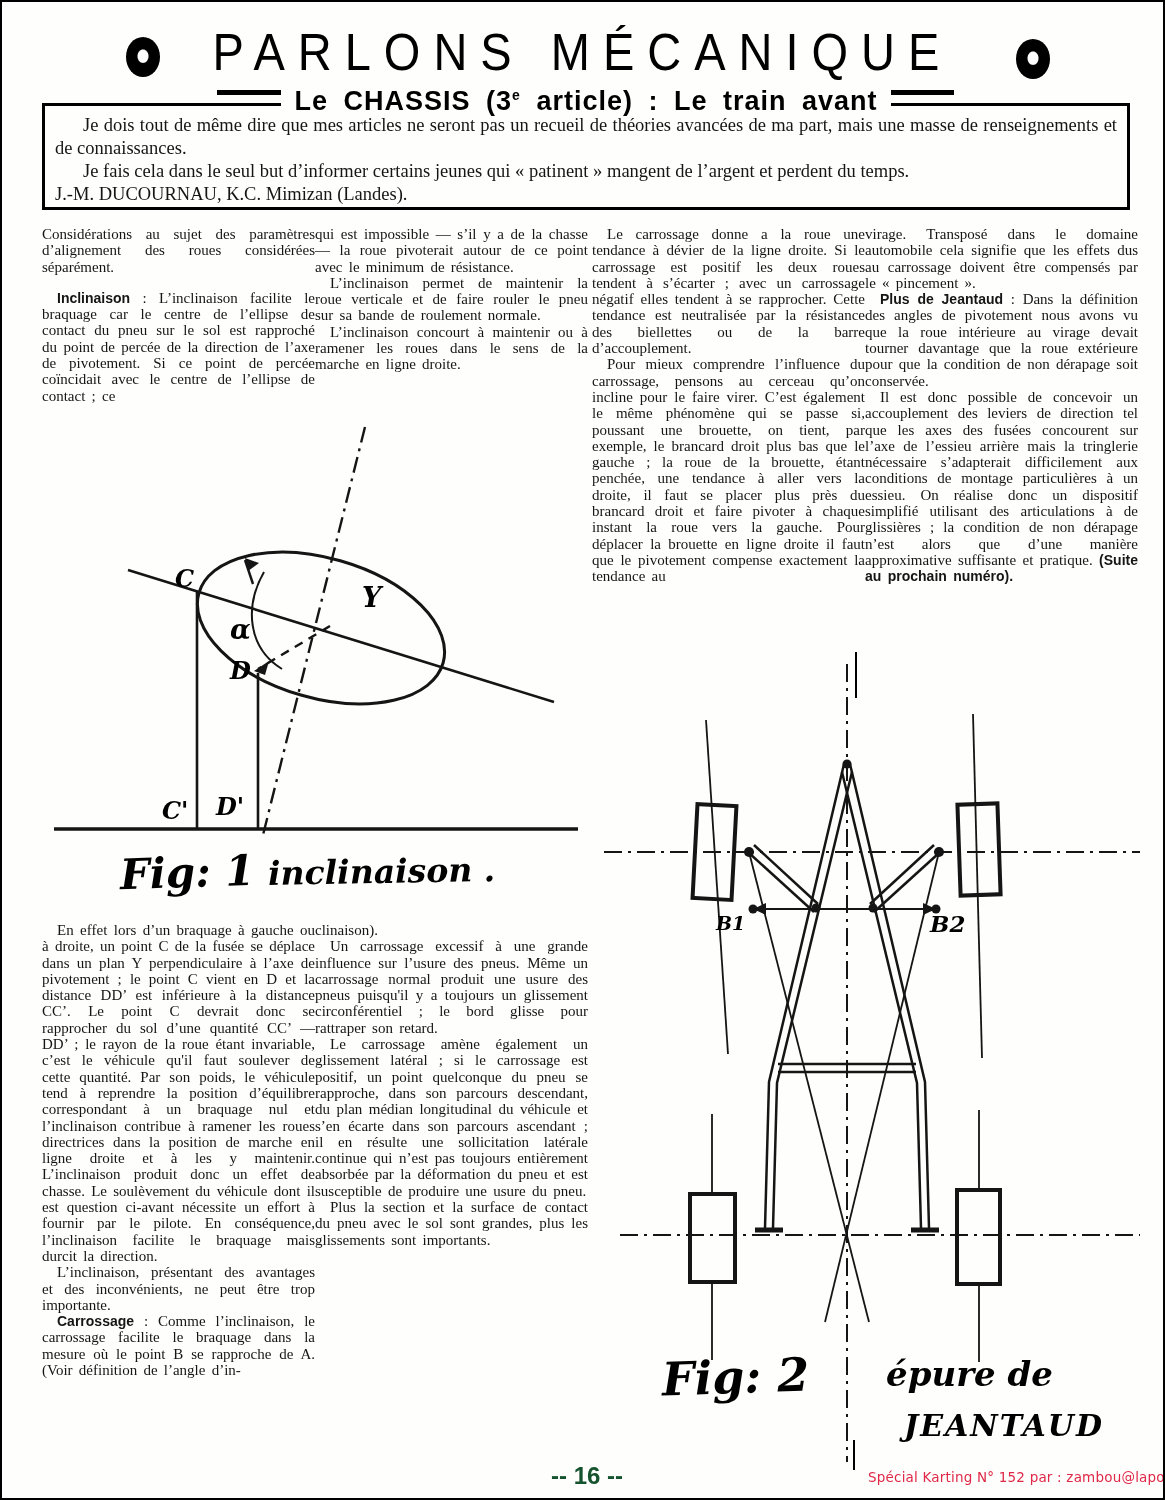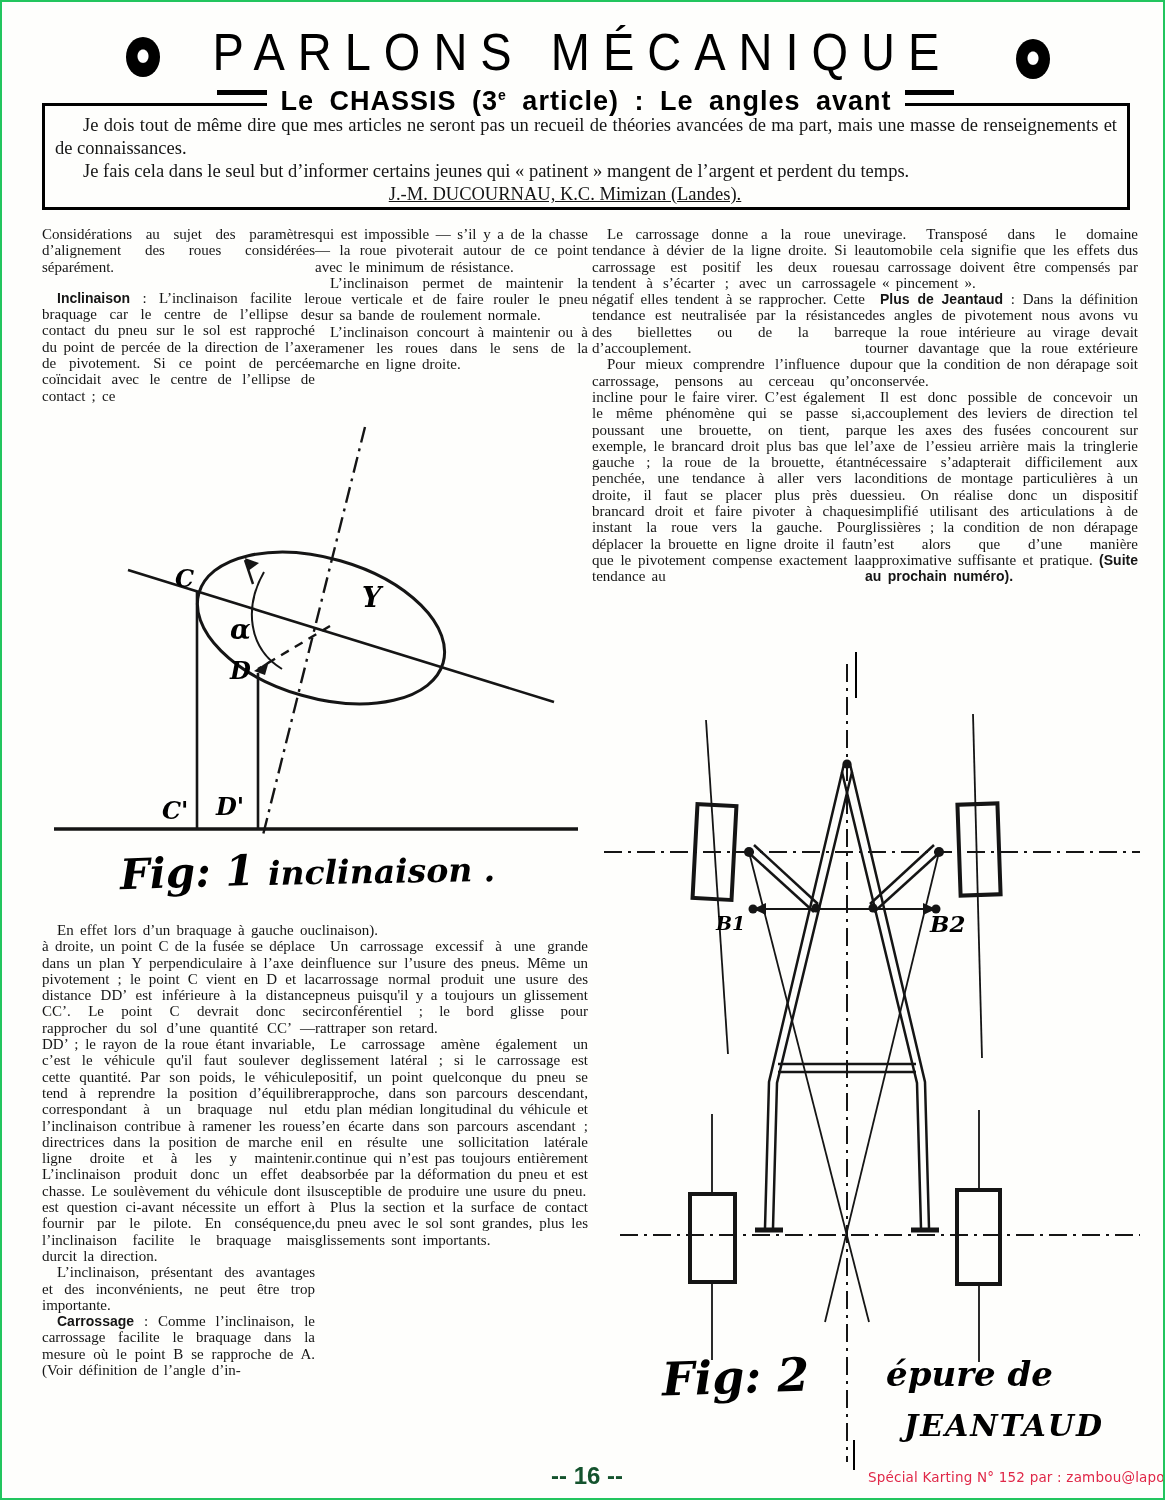--- a/index.html
+++ b/index.html
@@ -1,35 +1,35 @@
 <!DOCTYPE html>
 <html><head>
 <meta charset="utf-8">
 <style>
   html,body{margin:0;padding:0;background:#777;}
   .page{position:relative;width:1165px;height:1500px;margin:0 auto;background:#fefefc;
-        border:2px solid #22c55e;box-sizing:border-box;overflow:hidden;
+        border:2px solid #000000;box-sizing:border-box;overflow:hidden;
         font-family:"Liberation Serif",serif;color:#151515;}
   
   .donut{position:absolute;width:34px;height:40px;border-radius:50%;
          background:radial-gradient(ellipse at 50% 48%, #fff 0 5px, #000 6px 100%);}
   .main-title{position:absolute;left:0;top:22px;width:100%;text-align:center;
         font-family:"Liberation Sans",sans-serif;font-weight:400;font-size:47px;
         letter-spacing:13px;transform:scaleY(1.12);white-space:nowrap;color:#000;}
   .title-rule{position:absolute;left:215px;top:88px;width:737px;height:5px;background:#000;}
   .intro-box{position:absolute;left:40px;top:101px;width:1088px;height:107px;
         border:3px solid #000;box-sizing:border-box;}
   .subtitle{position:absolute;left:0;top:-20px;width:100%;text-align:center;}
   .subtitle span.inner{background:#fefefc;padding:0 14px;
         font-family:"Liberation Sans",sans-serif;font-weight:bold;font-size:27px;
         letter-spacing:1px;word-spacing:7px;color:#000;white-space:nowrap;}
   .subtitle sup{font-size:14px;}
   .intro-text{padding:8px 10px 0 10px;font-size:18.5px;line-height:23px;}
   .intro-text p{margin:0;text-indent:28px;text-align:justify;}
-  .intro-text .sig{text-align:center;text-indent:0;padding-right:42px;text-decoration:underline;}
+  .intro-text .sig{text-align:left;text-indent:0;padding-right:42px;}
   
   .col{position:absolute;width:273px;text-align:justify;font-size:15px;line-height:16.3px;
        word-spacing:2.5px;letter-spacing:0px;}
   .col p{margin:0;text-indent:15px;}
   .col p.noindent{text-indent:0;}
   .col p.gap{margin-top:15px;}
   .lead{font-family:"Liberation Sans",sans-serif;font-weight:bold;font-size:14px;}
   .boldtail{font-family:"Liberation Sans",sans-serif;font-weight:bold;font-size:14px;}
   
   .fig{position:absolute;}
@@ -49,21 +49,21 @@
 <body>
 
 <div class="page">
 
   <div class="donut" style="left:124px;top:35px;"></div>
   <div class="donut" style="left:1014px;top:37px;"></div>
   <div class="main-title">PARLONS MÉCANIQUE</div>
   <div class="title-rule"></div>
 
   <div class="intro-box">
-    <div class="subtitle"><span class="inner"><span>Le CHASSIS (3</span><sup>e</sup><span> article) :  Le angles avant</span></span></div>
+    <div class="subtitle"><span class="inner"><span>Le CHASSIS (3</span><sup>e</sup><span> article) :  Le train avant</span></span></div>
     <div class="intro-text">
       <p>Je dois tout de même dire que mes articles ne seront pas un recueil de théories avancées de ma part, mais une masse de renseignements et de connaissances.</p>
       <p>Je fais cela dans le seul but d’informer certains jeunes qui « patinent » mangent de l’argent et perdent du temps.</p>
       <p class="sig">J.-M. DUCOURNAU, K.C. Mimizan (Landes).</p>
     </div>
   </div>
 
   <div class="col" style="left:40px;top:224px;">
     <p class="noindent">Considérations au sujet des paramètres d’alignement des roues considérées séparément.</p>
     <p class="gap"><span class="lead">Inclinaison</span><span> : </span><span>L’inclinaison facilite le braquage car le centre de l’ellipse de contact du pneu sur le sol est rapproché du point de percée de la direction de l’axe de pivotement. Si ce point de percée coïncidait avec le centre de l’ellipse de contact ; ce</span></p>

